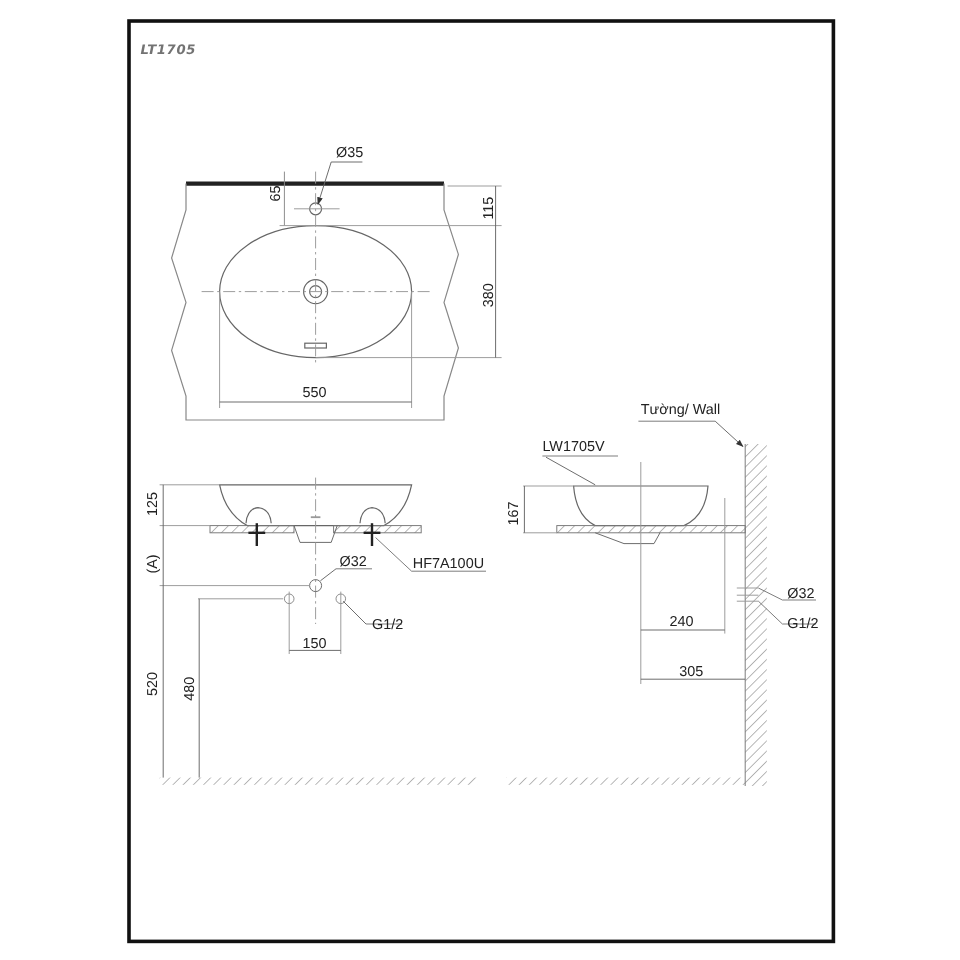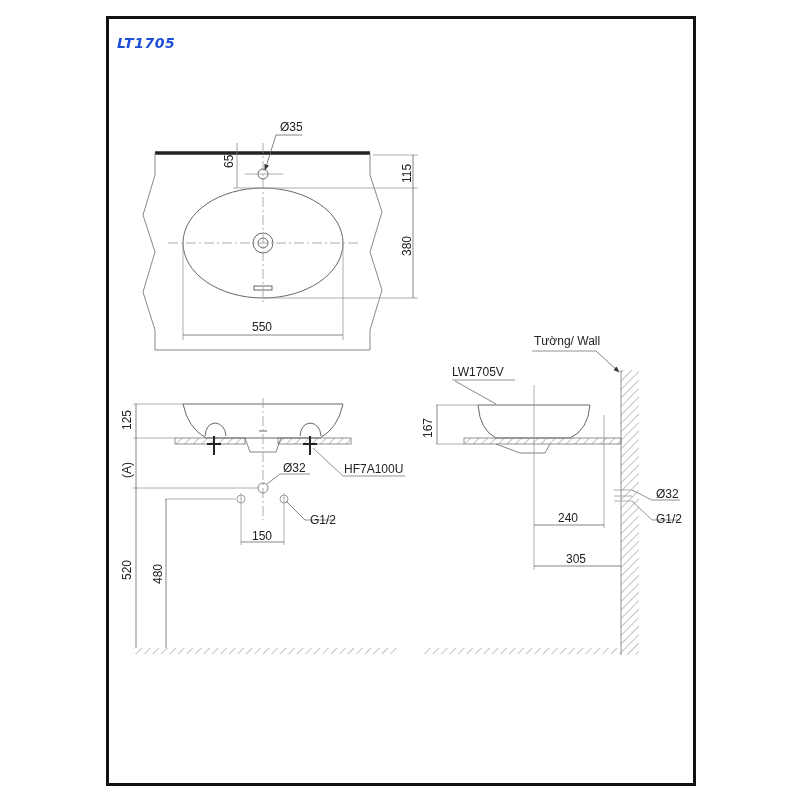--- a/index.html
+++ b/index.html
@@ -1,21 +1,21 @@
 <!DOCTYPE html>
 <html><head>
 <meta charset="utf-8">
 <style>
   html, body { margin:0; padding:0; background:#ffffff; }
   body { width:800px; height:800px; position:relative; overflow:hidden;
          font-family:"Liberation Sans", sans-serif; }
   .frame { position:absolute; left:106px; top:16px; width:584px; height:764px;
            border:3px solid #111; box-sizing:content-box; }
   .title { position:absolute; left:117px; top:35px; font-family:"DejaVu Sans", sans-serif;
-           font-weight:bold; font-style:italic; font-size:14px; color:#1d4ed8; letter-spacing:0.5px; }
+           font-weight:bold; font-style:italic; font-size:11px; color:#737373; letter-spacing:0.5px; }
   svg.drawing { position:absolute; left:0; top:0; }
   svg text { font-family:"Liberation Sans", sans-serif; font-size:12px; fill:#222; }
 </style>
 </head>
 <body>
 
 <div class="frame"></div>
 <div class="title">LT1705</div>
 
 <svg class="drawing" width="800" height="800" viewBox="0 0 800 800">

